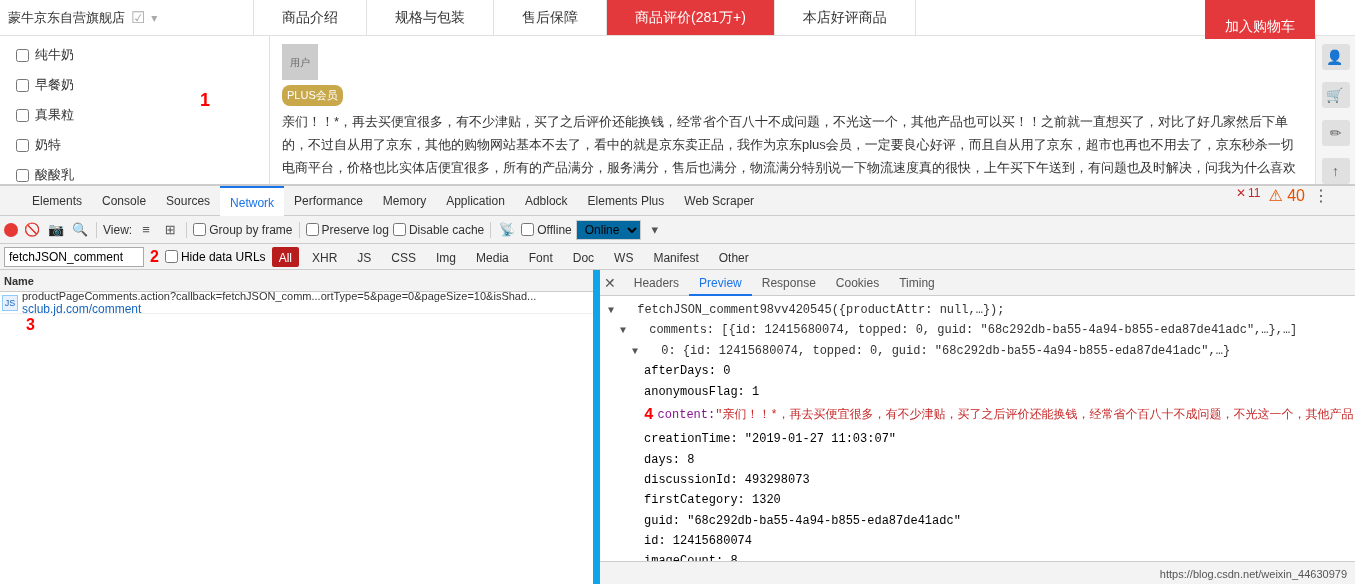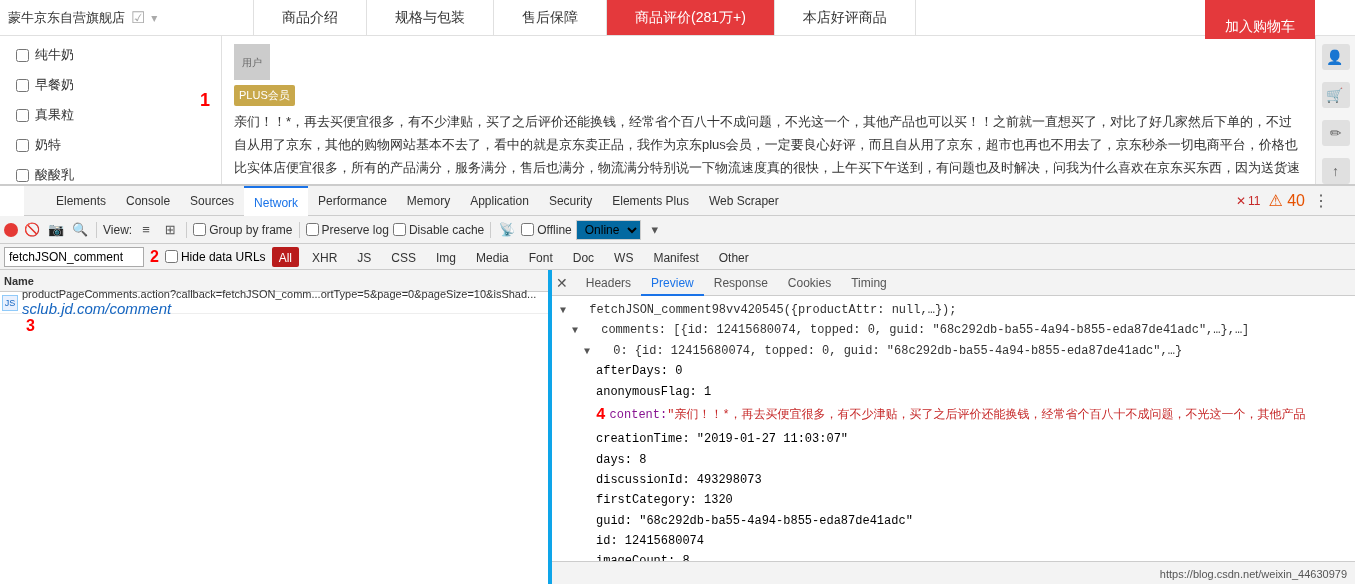--- a/index.html
+++ b/index.html
@@ -54,21 +54,21 @@
       height: 36px;
       margin-right: 40px;
     }
 
     
     .main-content {
       display: flex;
       height: 148px;
     }
     .left-sidebar {
-      width: 222px;
+      width: 270px;
       border-right: 1px solid #e0e0e0;
       padding: 4px 0;
     }
     .sidebar-item {
       padding: 6px 16px;
       font-size: 13px;
       color: #333;
       display: flex;
       align-items: center;
       gap: 6px;
@@ -81,21 +81,21 @@
       color: #333;
       line-height: 1.7;
       overflow: hidden;
       position: relative;
     }
     .plus-badge {
       background: #c8a84b;
       color: #fff;
       font-size: 11px;
       padding: 1px 5px;
-      border-radius: 2px;
+      border-radius: 8px;
       margin-bottom: 4px;
       display: inline-block;
     }
     .review-text {
       font-size: 13px;
       color: #333;
       line-height: 1.8;
     }
     .right-sidebar {
       width: 40px;
@@ -124,26 +124,25 @@
     }
 
     
     .devtools {
       border-top: 2px solid #ccc;
     }
 
     
     .devtools-topbar {
       display: flex;
-      align-items: center;
+      align-items: flex-start;
       height: 30px;
       background: #f3f3f3;
       border-bottom: 1px solid #ccc;
       padding: 0 22px;
-      margin-left: 24px;
     }
     .devtools-tab {
       padding: 0 10px;
       height: 30px;
       line-height: 30px;
       font-size: 12px;
       color: #333;
       cursor: pointer;
       white-space: nowrap;
     }
@@ -227,22 +226,22 @@
 
     
     .devtools-content {
       display: flex;
       height: calc(584px - 36px - 148px - 30px - 28px - 26px - 1px);
       min-height: 250px;
     }
 
     
     .network-list {
-      width: 552px;
-      border-right: 4px solid #0ea5e9;
+      width: 600px;
+      border-right: 7px solid #0ea5e9;
       overflow: hidden;
     }
     .network-list-header {
       display: flex;
       align-items: center;
       height: 22px;
       background: #f3f3f3;
       border-bottom: 1px solid #ccc;
       font-size: 11px;
       font-weight: bold;
@@ -259,21 +258,21 @@
       cursor: pointer;
       padding-left: 2px;
     }
     .network-row .file-icon {
       width: 16px; height: 16px;
       background: #e8f0fe; border: 1px solid #90caf9;
       display: inline-flex; align-items: center; justify-content: center;
       font-size: 9px; color: #1565c0; margin-right: 4px; flex-shrink: 0;
     }
     .network-row .row-name { font-size: 11px; color: #333; overflow: hidden; text-overflow: ellipsis; white-space: nowrap; max-width: 540px; }
-    .network-row .row-sub { font-size: 15px; color: #1565c0; font-style: italic; }
+    .network-row .row-sub { font-size: 12px; color: #1565c0; }
 
     
     .network-detail {
       flex: 1;
       overflow: hidden;
       display: flex;
       flex-direction: column;
     }
     .network-detail-tabs {
       display: flex;
@@ -389,21 +388,21 @@
 <div class="devtools">
 
   <div class="devtools-topbar">
     <div class="devtools-tab">Elements</div>
     <div class="devtools-tab">Console</div>
     <div class="devtools-tab">Sources</div>
     <div class="devtools-tab active">Network</div>
     <div class="devtools-tab">Performance</div>
     <div class="devtools-tab">Memory</div>
     <div class="devtools-tab">Application</div>
-    <div class="devtools-tab">Security</div>
+    <div class="devtools-tab">Adblock</div>
     <div class="devtools-tab">Elements Plus</div>
     <div class="devtools-tab">Web Scraper</div>
     <div class="devtools-tab-spacer"></div>
     <div class="devtools-error-badge">
       <span style="color:#c62828;">✕</span>
       <span>11</span>
     </div>
     <div class="devtools-warn-badge">
       <span>⚠</span>
       <span>40</span>

